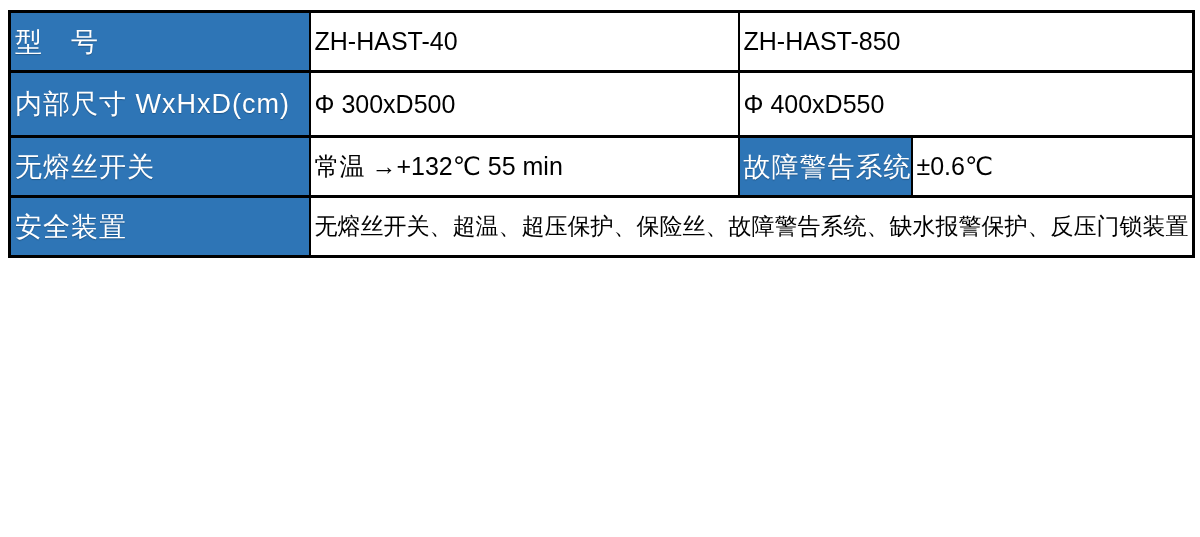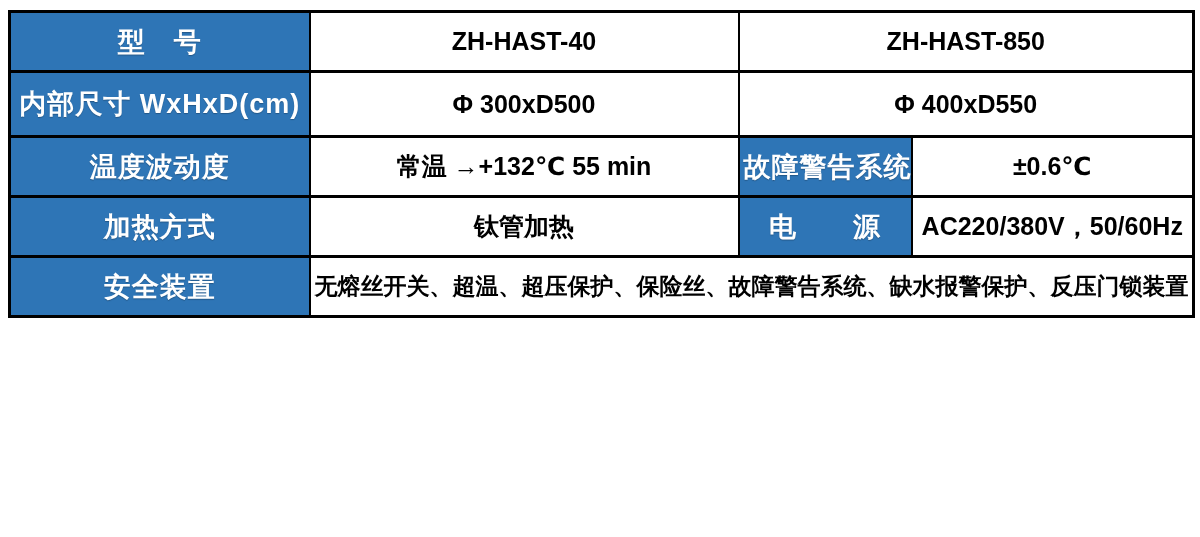--- a/index.html
+++ b/index.html
@@ -24,23 +24,23 @@
     border-collapse:collapse;
     table-layout:fixed;
     width:1184px;
     border:3px solid var(--border);
   }
   td{
     border-left:2px solid var(--border);
     border-right:2px solid var(--border);
     border-top:3px solid var(--border);
     border-bottom:3px solid var(--border);
-    text-align:center;
+    text-align:left;
     vertical-align:middle;
-    font-weight:bold;
+    font-weight:normal;
     padding:0 4px;
     overflow:hidden;
     white-space:nowrap;
   }
   td.lbl{
     background:var(--blue);
     color:var(--label-text);
     font-size:27px;
     letter-spacing:1px;
     text-shadow:0 1px 1px rgba(0,0,0,0.25);
@@ -74,34 +74,28 @@
     </tr>
 
     <tr class="row-dims">
       <td class="lbl">内部尺寸 WxHxD(cm)</td>
       <td class="val">Φ 300xD500</td>
       <td class="val" colspan="2">Φ 400xD550</td>
     </tr>
 
 
     <tr>
-      <td class="lbl">温度波动度</td>
+      <td class="lbl">无熔丝开关</td>
       <td class="val">常温 →+132℃ 55 min</td>
       <td class="lbl">故障警告系统</td>
       <td class="val">±0.6℃</td>
     </tr>
 
 
 
-    <tr>
-      <td class="lbl">加热方式</td>
-      <td class="val">钛管加热</td>
-      <td class="lbl">电　　源</td>
-      <td class="val">AC220/380V，50/60Hz</td>
-    </tr>
 
     <tr>
       <td class="lbl">安全装置</td>
       <td class="val val-long" colspan="3">无熔丝开关、超温、超压保护、保险丝、故障警告系统、缺水报警保护、反压门锁装置</td>
     </tr>
   </tbody>
     </table>
 </div>
 
 </body></html>

